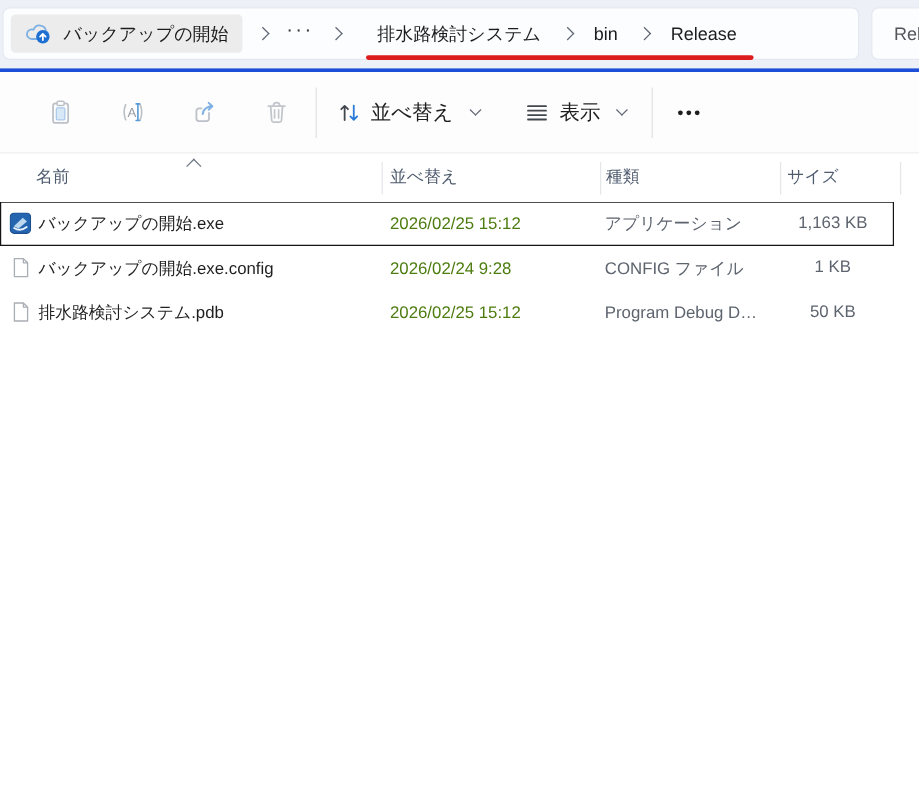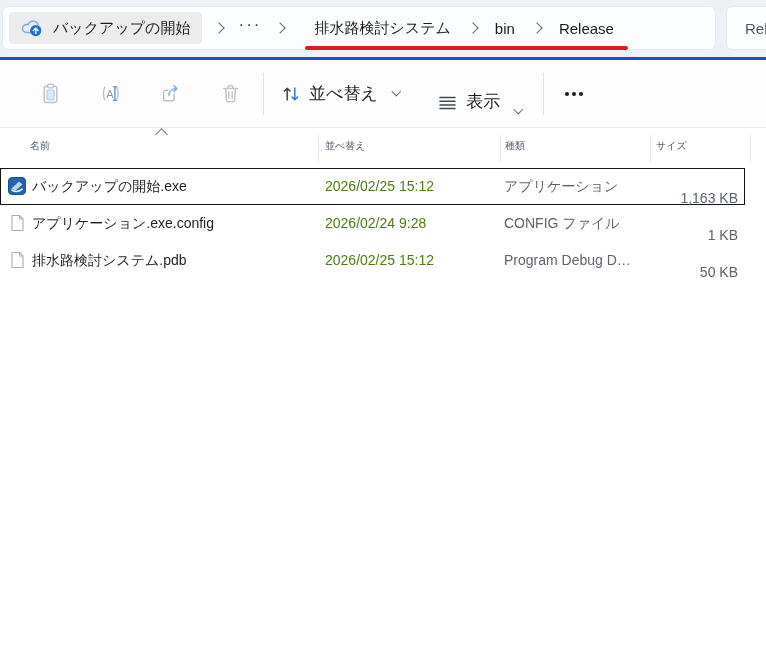--- a/index.html
+++ b/index.html
@@ -38,38 +38,38 @@
   }
 
   
   .toolbar{position:relative;height:67px;background:#fdfdfd;border-bottom:1px solid #ebebeb;display:flex;align-items:center;}
   .tbtn{width:40px;height:38px;display:flex;align-items:center;justify-content:center;background:none;border:none;border-radius:4px;}
   .tbtn.first{margin-left:30px;}
   .tbtn + .tbtn{margin-left:20px;}
   .vdiv{width:1px;height:42px;background:#e0e0e0;margin-left:13px;flex:none;}
   .labelbtn{display:flex;align-items:center;gap:8px;background:none;border:none;font-size:17px;color:#1d1d1d;font-family:inherit;height:38px;padding:0 8px;}
   .labelbtn.sort{margin-left:9px;}
-  .labelbtn.view{margin-left:22px;align-items:flex-end;}
+  .labelbtn.view{margin-left:22px;}
   .morebtn{margin-left:8px;width:44px;}
 
   
-  .list-header{position:relative;height:40px;font-size:10px;color:#4e5b6e;background:#fff;}
+  .list-header{position:relative;height:40px;font-size:14px;color:#4e5b6e;background:#fff;}
   .list-header .hcell{position:absolute;top:11px;cursor:default;}
   .h-caret{position:absolute;left:157px;top:2px;}
   .hd{position:absolute;top:7px;width:1px;height:27px;background:#e4e6ea;}
 
   
   .rows{position:relative;background:#fff;}
   .row{position:relative;height:37px;width:745px;}
   .row.selected{box-shadow:inset 0 0 0 1px #141414;}
   .ficon{position:absolute;left:8px;top:9px;width:18px;height:18px;}
   .c-name{position:absolute;left:32px;top:10px;font-size:14px;color:#1f1f1f;white-space:nowrap;}
   .c-date{position:absolute;left:325px;top:10px;font-size:14px;color:#4d7c0f;white-space:nowrap;}
   .c-type{position:absolute;left:504px;top:10px;font-size:14px;color:#5d646e;white-space:nowrap;}
-  .c-size{position:absolute;left:650px;top:22px;width:88px;text-align:right;font-size:14px;color:#5d646e;white-space:nowrap;}
+  .c-size{position:absolute;left:650px;top:9px;width:88px;text-align:center;font-size:14px;color:#5d646e;white-space:nowrap;}
 </style>
 </head>
 <body>
 
 <div class="window">
 
   <div class="navbar">
     <div class="address-bar">
       <button class="crumb-pill">
         <svg width="23" height="18" viewBox="0 0 23 18">
@@ -174,21 +174,21 @@
       <span class="c-name">バックアップの開始.exe</span>
       <span class="c-date">2026/02/25 15:12</span>
       <span class="c-type">アプリケーション</span>
       <span class="c-size">1,163 KB</span>
     </div>
       <div class="row">
       <span class="ficon"><svg width="18" height="18" viewBox="0 0 18 18">
       <path d="M4 1.5 h7.5 L15 5 v11.5 H4 Z" fill="#ffffff" stroke="#a9adb4" stroke-width="1.1" stroke-linejoin="round"></path>
       <path d="M11.5 1.5 V5 H15" fill="none" stroke="#a9adb4" stroke-width="1.1" stroke-linejoin="round"></path>
     </svg></span>
-      <span class="c-name">アプリケーション.exe.config</span>
+      <span class="c-name">バックアップの開始.exe.config</span>
       <span class="c-date">2026/02/24 9:28</span>
       <span class="c-type">CONFIG ファイル</span>
       <span class="c-size">1 KB</span>
     </div>
       <div class="row">
       <span class="ficon"><svg width="18" height="18" viewBox="0 0 18 18">
       <path d="M4 1.5 h7.5 L15 5 v11.5 H4 Z" fill="#ffffff" stroke="#a9adb4" stroke-width="1.1" stroke-linejoin="round"></path>
       <path d="M11.5 1.5 V5 H15" fill="none" stroke="#a9adb4" stroke-width="1.1" stroke-linejoin="round"></path>
     </svg></span>
       <span class="c-name">排水路検討システム.pdb</span>

